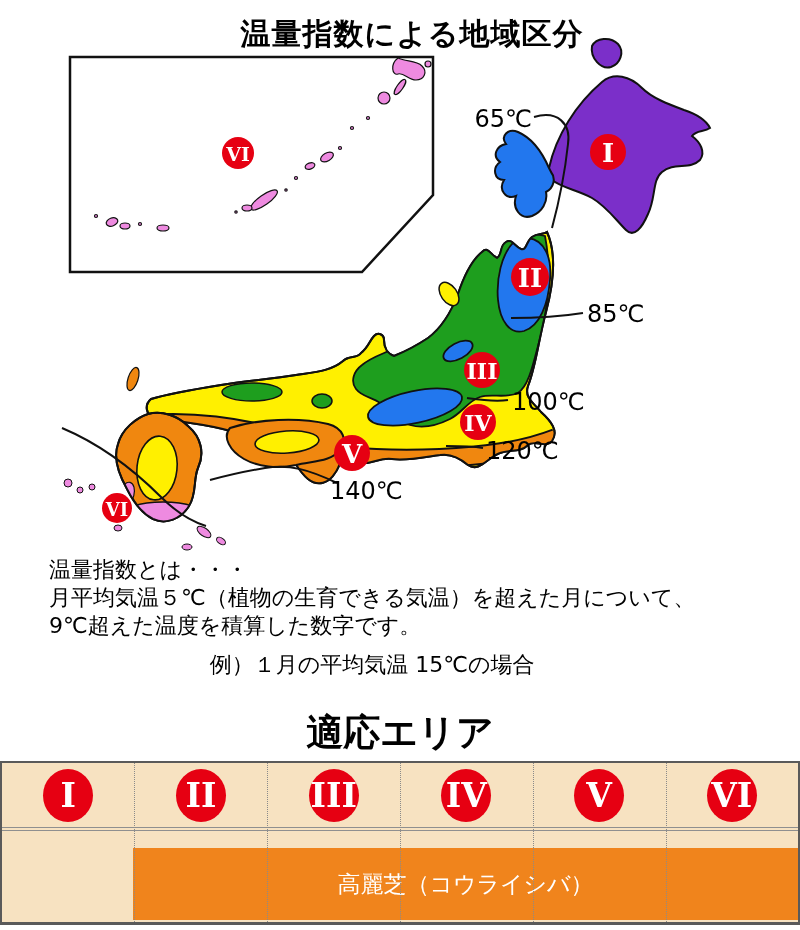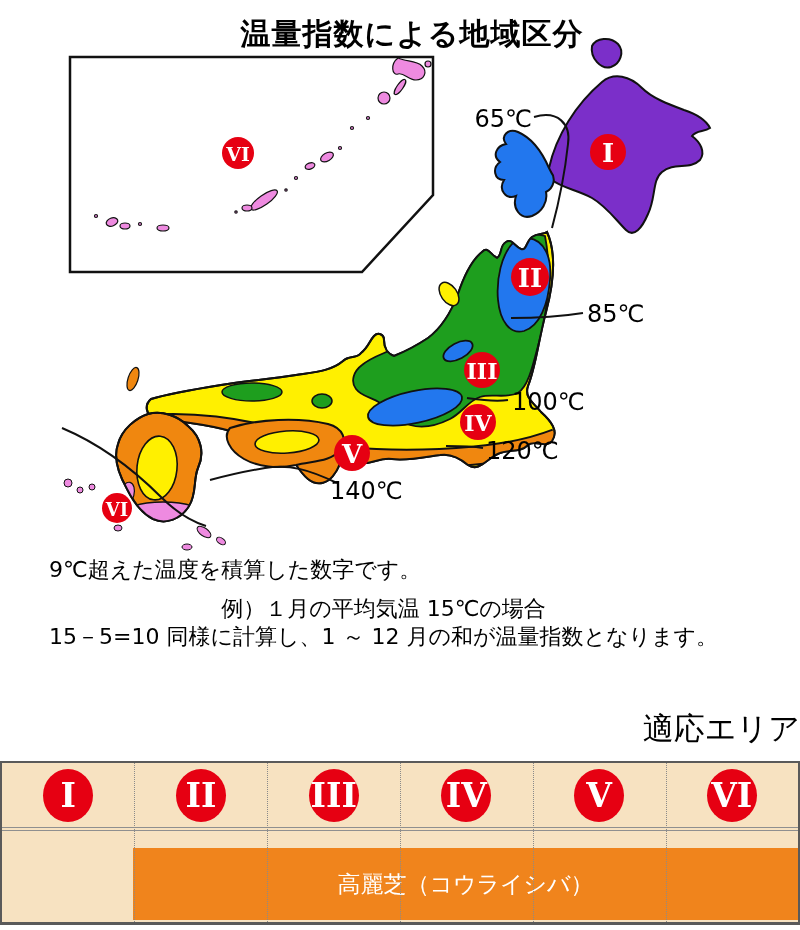--- a/index.html
+++ b/index.html
@@ -4,22 +4,22 @@
 <style>
   html,body{margin:0;padding:0;background:#fff;}
   .page{position:relative;width:800px;height:930px;background:#ffffff;overflow:hidden;
         font-family:"DejaVu Sans",sans-serif;color:#000;}
   .main-title{position:absolute;top:2px;left:0;width:100%;text-align:center;
         font-size:30px;font-weight:bold;margin:12px;letter-spacing:1px;}
   .map-svg{position:absolute;left:0;top:0;width:800px;height:930px;}
   .desc{position:absolute;left:49px;top:556px;font-size:22px;line-height:28px;}
   .desc p{margin:0;}
   .desc .example{margin-top:11px;text-align:center;}
-  .section-title{position:absolute;top:708px;left:0;width:100%;text-align:right;
-        font-size:31px;font-weight:normal;margin:0;}
+  .section-title{position:absolute;top:708px;left:0;width:100%;text-align:center;
+        font-size:37px;font-weight:bold;margin:0;}
   .area-table{position:absolute;left:0;top:761px;width:800px;height:164px;box-sizing:border-box;
         background:#F7E2C1;border:2px solid #5a5a5a;border-bottom-width:3px;}
   .thead{position:absolute;left:0;top:0;width:100%;height:68px;box-sizing:border-box;
         border-bottom:4px double #8f8f8f;display:flex;}
   .tbody{position:absolute;left:0;top:72px;width:100%;bottom:0;}
   .cell{flex:1;display:flex;align-items:center;justify-content:center;}
   .vline{position:absolute;top:0;bottom:0;width:0;border-left:1px dotted #8a8a8a;z-index:4;}
   .badge{width:50px;height:53px;border-radius:50%;background:#E60012;color:#fff;
         display:flex;align-items:center;justify-content:center;
         font-family:"DejaVu Serif",serif;font-weight:bold;font-size:33px;
@@ -181,23 +181,24 @@
       <circle cx="117" cy="508" r="15" fill="#E60012"></circle>
       <text class="m-num" x="117" y="509" font-size="18">VI</text>
     </g>
     <g>
       <circle cx="238" cy="153" r="16" fill="#E60012"></circle>
       <text class="m-num" x="238" y="154" font-size="19">VI</text>
     </g>
   </svg>
 
   <div class="desc">
+    <p>温量指数とは・・・</p>
+    <p>月平均気温５℃（植物の生育できる気温）を超えた月について、</p>
     <p>9℃超えた温度を積算した数字です。</p>
     <p class="example">例）１月の平均気温 15℃の場合</p>
-    <p>15－5=10 同様に計算し、1 ～ 12 月の和が温量指数となります。</p>
   </div>
 
   <h2 class="section-title">適応エリア</h2>
 
   <div class="area-table">
     <div class="thead">
       <div class="cell">
         <div class="badge">I</div>
       </div>
       <div class="cell">

